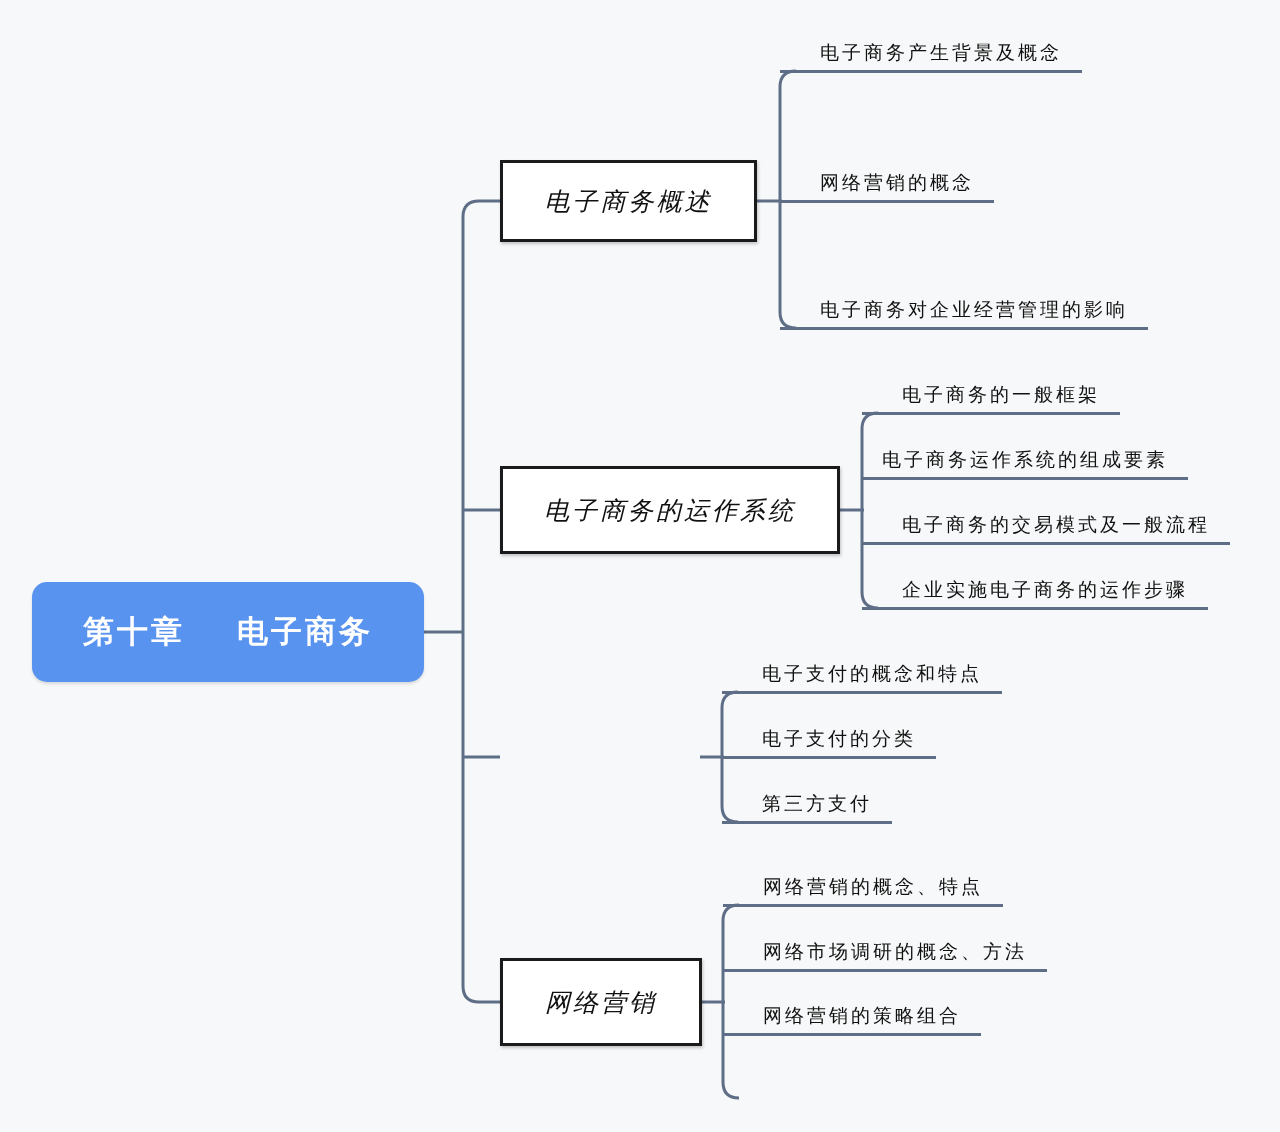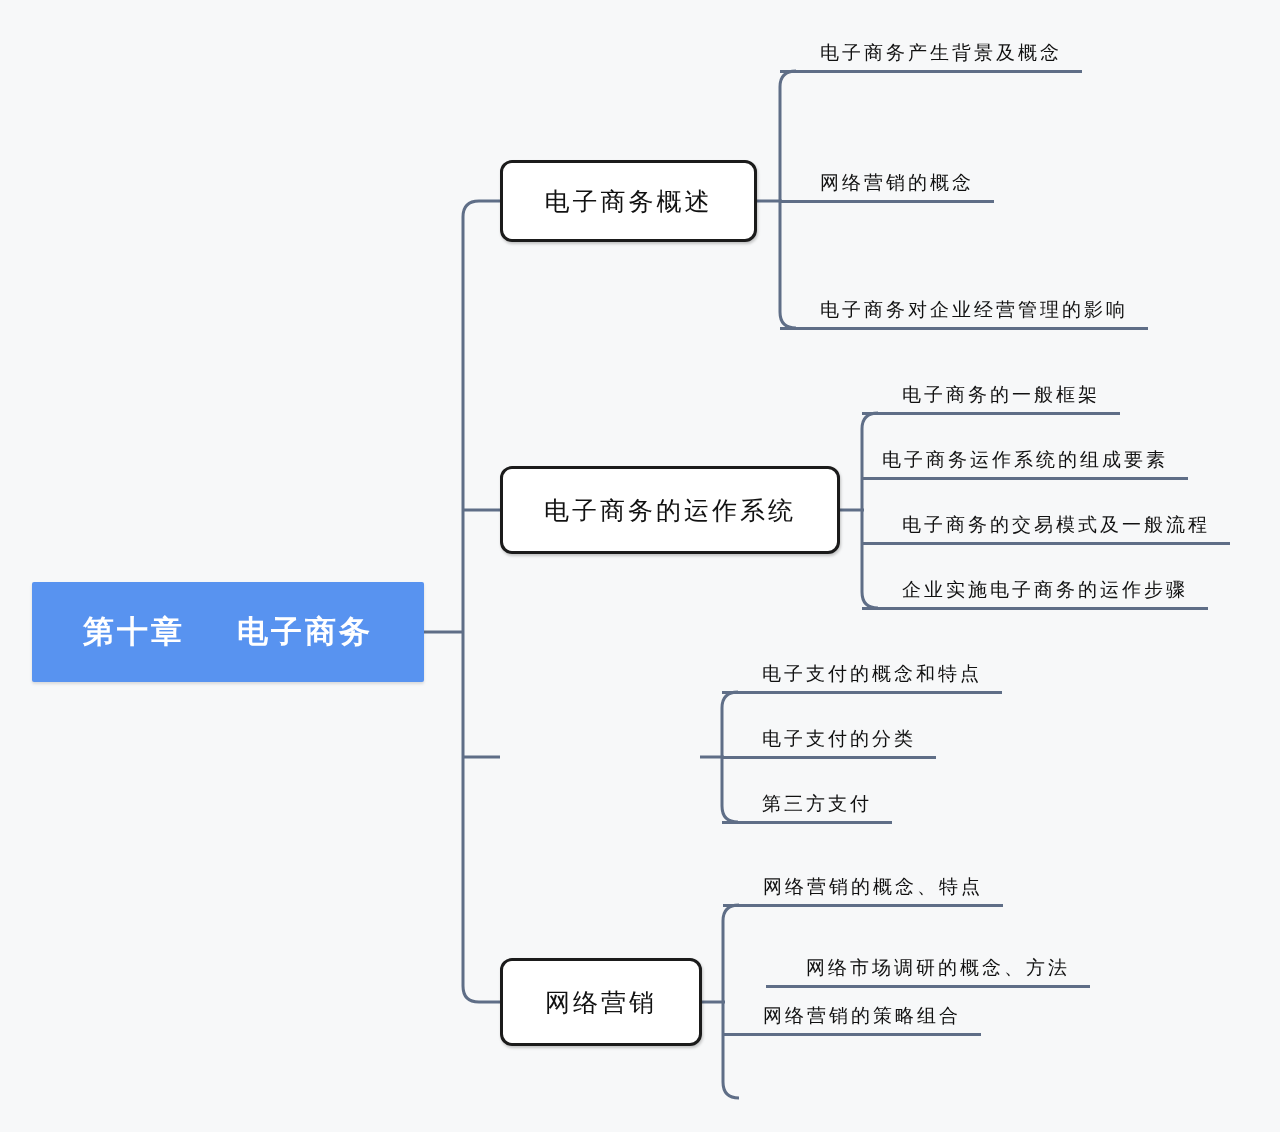--- a/index.html
+++ b/index.html
@@ -29,44 +29,45 @@
   .connectors path{
     stroke:var(--line);
     stroke-width:3;
     fill:none;
   }
   .root-node{
     position:absolute;
     left:32px;top:582px;
     width:392px;height:100px;
     background:var(--root-fill);
-    border-radius:2px;
+    border-radius:15px;
     display:flex;
     align-items:center;
     justify-content:center;
     gap:52px;
     color:var(--root-text);
     font-size:31px;
     font-weight:bold;
     letter-spacing:3px;
     box-shadow:0 2px 3px rgba(0,0,0,0.12);
   }
   .branch-node{
     position:absolute;
     background:var(--node-fill);
     border:3.5px solid var(--node-border);
-    border-radius:12px;
+    border-radius:0;
     display:flex;
     align-items:center;
     justify-content:center;
     color:var(--text);
     font-size:25px;
     letter-spacing:3px;
     box-shadow:1px 2px 3px rgba(0,0,0,0.22);
     white-space:nowrap;
+    font-style:italic;
   }
   .leaf{
     position:absolute;
     line-height:24px;
     font-size:19px;
     letter-spacing:3px;
     color:var(--text);
     padding:0 20px 6px 40px;
     border-bottom:3px solid var(--line);
     white-space:nowrap;
@@ -124,16 +125,16 @@
   <div class="leaf" style="left:862px;top:382px;">电子商务的一般框架</div>
   <div class="leaf" style="left:862px;top:447px;padding-left:20px;">电子商务运作系统的组成要素</div>
   <div class="leaf" style="left:862px;top:512px;">电子商务的交易模式及一般流程</div>
   <div class="leaf" style="left:862px;top:577px;">企业实施电子商务的运作步骤</div>
 
   <div class="leaf" style="left:722px;top:661px;">电子支付的概念和特点</div>
   <div class="leaf" style="left:722px;top:726px;">电子支付的分类</div>
   <div class="leaf" style="left:722px;top:791px;">第三方支付</div>
 
   <div class="leaf" style="left:723px;top:874px;">网络营销的概念、特点</div>
-  <div class="leaf" style="left:766px;top:939px;margin-top:16px;">网络市场调研的概念、方法</div>
+  <div class="leaf" style="left:723px;top:939px;">网络市场调研的概念、方法</div>
   <div class="leaf" style="left:723px;top:1003px;">网络营销的策略组合</div>
 
 </div>
 
 </body></html>

